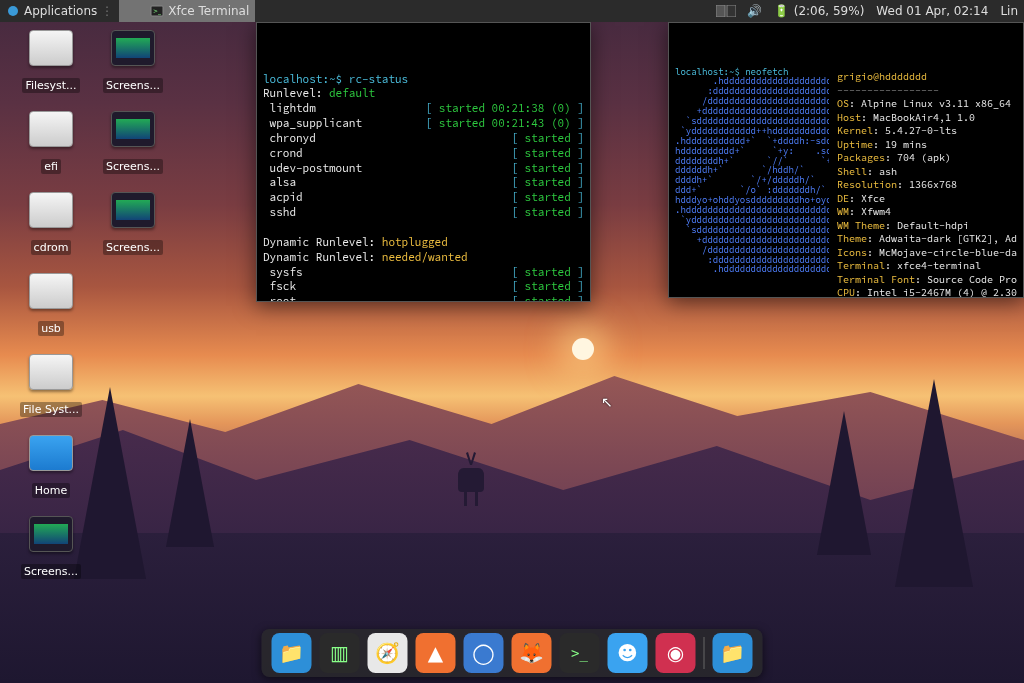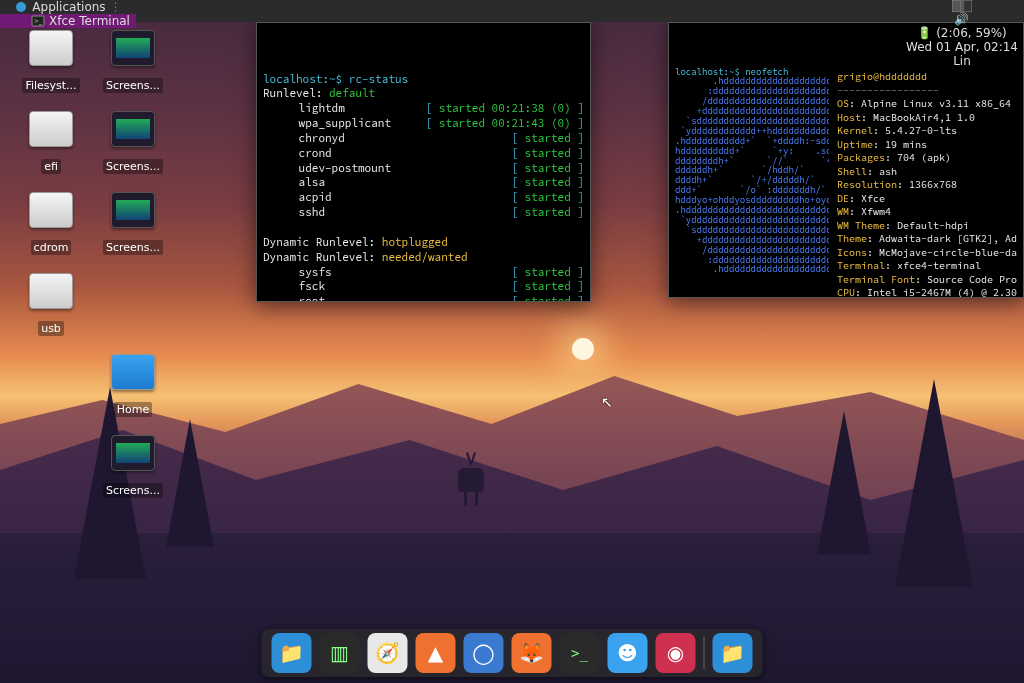--- a/index.html
+++ b/index.html
@@ -34,24 +34,24 @@
 .tree.t1 { left: 80px; transform: scale(1.2); }
 .tree.t2 { left: 160px; transform: scale(0.8); }
 .tree.t3 { right: 60px; transform: scale(1.3); }
 .tree.t4 { right: 150px; transform: scale(0.9); }
 .deer { position: absolute; left: 440px; top: 440px; width: 60px; height: 70px; color:#241a34; }
 
 
 .panel { position: absolute; top: 0; left: 0; right: 0; height: 22px;
   background: #2b2b2b; color: #ddd; display: flex; align-items: center;
   z-index: 10; font-size: 12px; }
-.panel-left, .panel-right { display: flex; align-items: center; height: 100%; flex-direction: column; }
+.panel-left, .panel-right { display: flex; align-items: center; height: 100%; }
 .panel-right { margin-left: auto; }
 .panel-item { padding: 0 6px; height: 100%; display: flex; align-items: center; gap: 4px; }
-.panel-item.active { background: #701a75; padding-left: 31px; }
+.panel-item.active { background: #737373; padding-left: 31px; }
 .app-icon { width: 14px; height: 14px; display: inline-flex; }
 
 
 .desktop-icons { position: absolute; top: 30px; left: 12px; z-index: 1;
   display: grid; grid-template-columns: repeat(2, 78px); gap: 18px 4px; }
 .dicon { display: flex; flex-direction: column; align-items: center; gap: 12px;
   color: #fff; font-size: 11px; text-align: right; cursor: pointer; width: 78px; }
 .dicon .thumb { width: 44px; height: 36px; background: #e8e8e8; border-radius: 4px;
   border: 1px solid #999; box-shadow: 0 2px 3px #0006; display:flex; align-items:center; justify-content:center; }
 .dicon .thumb.screenshot { background: #1f1a2c; border:1px solid #555; }
@@ -62,21 +62,21 @@
 
 
 .term { position: absolute; background: #000; color: #ddd;
   font-family: "Source Code Pro", monospace; font-size: 11px;
   border: 1px solid #555; box-shadow: 0 4px 20px #0008; z-index: 5;
   line-height: 1.35; white-space: pre; overflow: hidden; }
 .term.left { left: 256px; top: 22px; width: 335px; height: 280px; }
 .term.right { left: 668px; top: 22px; width: 356px; height: 276px; }
 .term .body { padding: 4px 6px; }
 .g { color: #2ecc40; } .c { color: #4cc0e0; } .y { color: #f0c040; } .b { color: #5080ff; } .w { color: #eee; } .dim{color:#888;}
-.row { display: flex; margin-left: 29px; }
+.row { display: flex; }
 .row .br { color: #4cc0e0; }
 .neokey { color: #f0c040; text-align: center; }
 .neoval { color: #eee; }
 
 
 .dock { position: absolute; bottom: 6px; left: 50%; transform: translateX(-50%);
   background: #2a2a2ac0; border-radius: 8px; padding: 4px 10px;
   display: flex; gap: 8px; align-items: center; z-index: 10;
   box-shadow: 0 2px 8px #0008; }
 .dock .dockicon { width: 40px; height: 40px; border-radius: 8px;
@@ -177,20 +177,24 @@
       <div class="thumb screenshot">
         <div style="width:80%;height:60%;background:linear-gradient(#2a5,#147);"></div>
       </div>
       <span class="lbl">Screens...</span>
     </div>
     <div class="dicon">
       <div class="thumb disk"></div>
       <span class="lbl">usb</span>
     </div>
     <div></div>
+    <div class="dicon">
+      <div class="thumb disk"></div>
+      <span class="lbl">File Syst...</span>
+    </div>
     <div></div>
     <div class="dicon">
       <div class="thumb folder"></div>
       <span class="lbl">Home</span>
     </div>
     <div></div>
     <div class="dicon">
       <div class="thumb screenshot">
         <div style="width:80%;height:60%;background:linear-gradient(#2a5,#147);"></div>
       </div>

